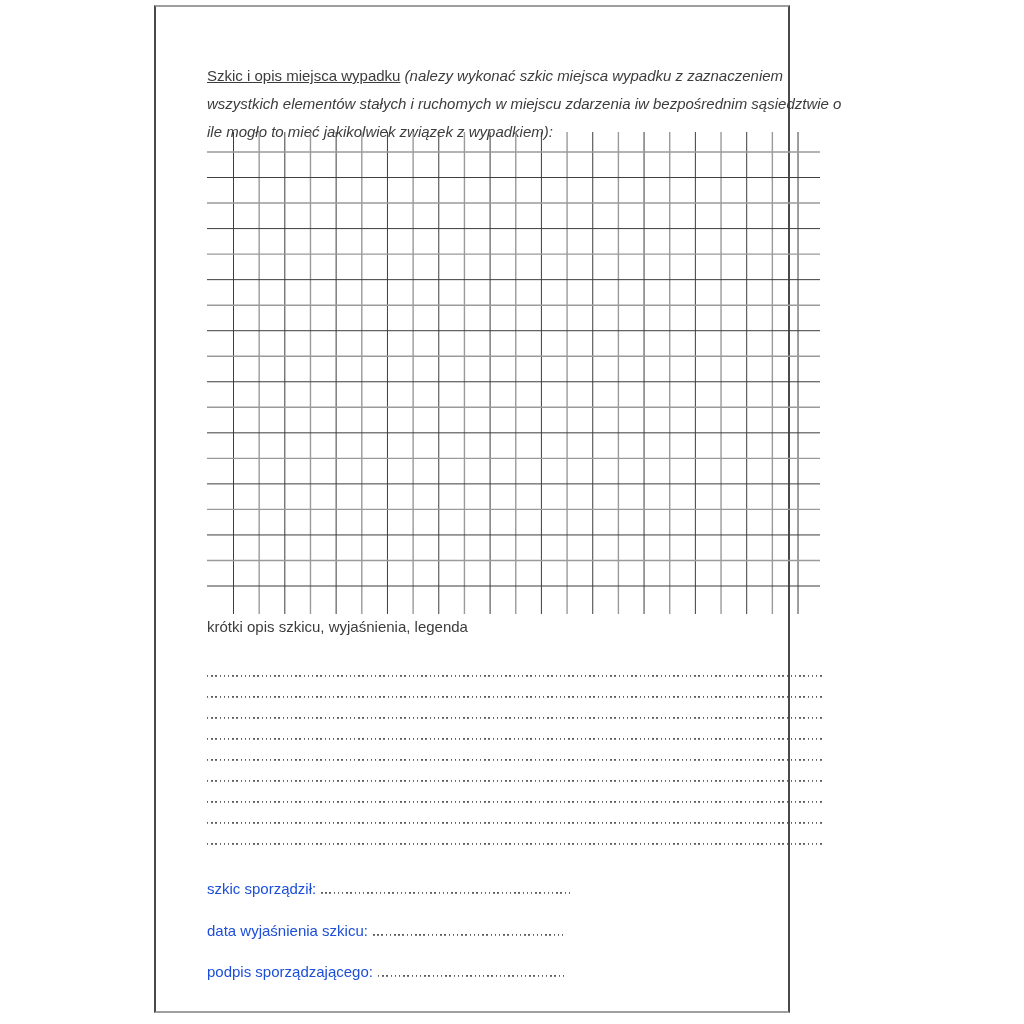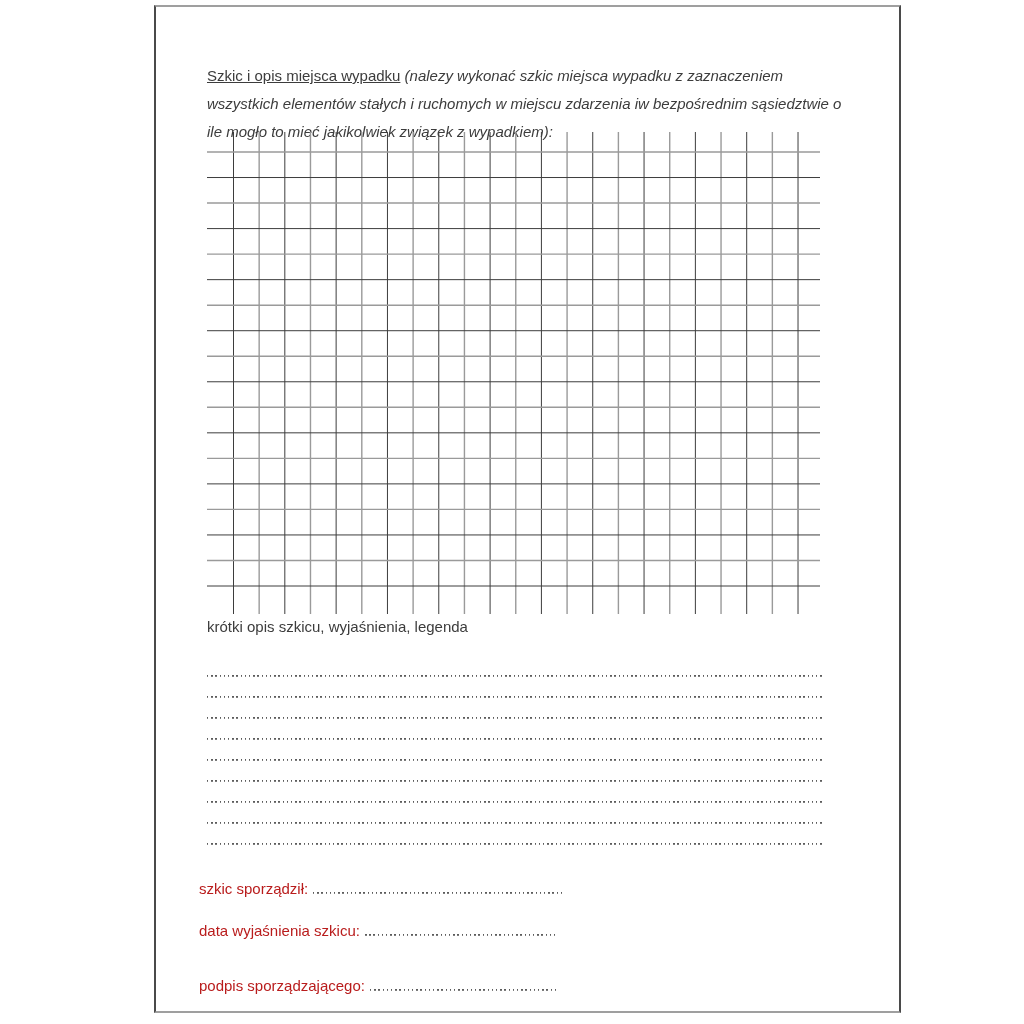--- a/index.html
+++ b/index.html
@@ -7,21 +7,21 @@
     width:1024px;height:1024px;
     background:#ffffff;
     font-family:"Liberation Sans", sans-serif;
     color:#383838;
     position:relative;
     overflow:hidden;
   }
   .page{
     position:absolute;
     left:154px;top:5px;
-    width:747px;height:1008px;
+    width:636px;height:1008px;
     box-sizing:border-box;
     background:#ffffff;
     border-left:2px solid #4a4a4a;
     border-right:2px solid #4a4a4a;
     border-top:2px solid #9f9f9f;
     border-bottom:2px solid #9f9f9f;
   }
   .header{
     position:absolute;
     left:51px;top:40px;
@@ -56,38 +56,38 @@
   }
   .dot-row{
     height:21px;
     background-image:repeating-linear-gradient(to right,#5c5c5c 0 1.5px,transparent 1.5px 4.2px);
     background-size:100% 1.8px;
     background-position:left bottom;
     background-repeat:no-repeat;
   }
   .field{
     position:absolute;
-    left:43px;
+    left:51px;
     font-size:15px;
     height:19px;
     white-space:nowrap;
-    color:#b91c1c;
+    color:#1d4ed8;
   }
   .field .leader{
     display:inline-block;
     height:13px;
     margin-left:5px;
     background-image:repeating-linear-gradient(to right,#5c5c5c 0 1.5px,transparent 1.5px 4.2px);
     background-size:100% 1.8px;
     background-position:left bottom;
     background-repeat:no-repeat;
   }
   .field-author{top:873px;}
   .field-date{top:915px;}
-  .field-signature{top:956px;margin-top:14px;}
+  .field-signature{top:956px;}
   .leader-author{width:250px;}
   .leader-date{width:192px;}
   .leader-signature{width:186px;}
 </style>
 </head>
 <body>
 
 <div class="page">
 
   <p class="header"><span class="title">Szkic i opis miejsca wypadku</span> <span class="note">(nalezy wykonać szkic miejsca wypadku z zaznaczeniem wszystkich elementów stałych i ruchomych w miejscu zdarzenia iw bezpośrednim sąsiedztwie o ile mogło to mieć jakikolwiek związek z wypadkiem):</span></p>

